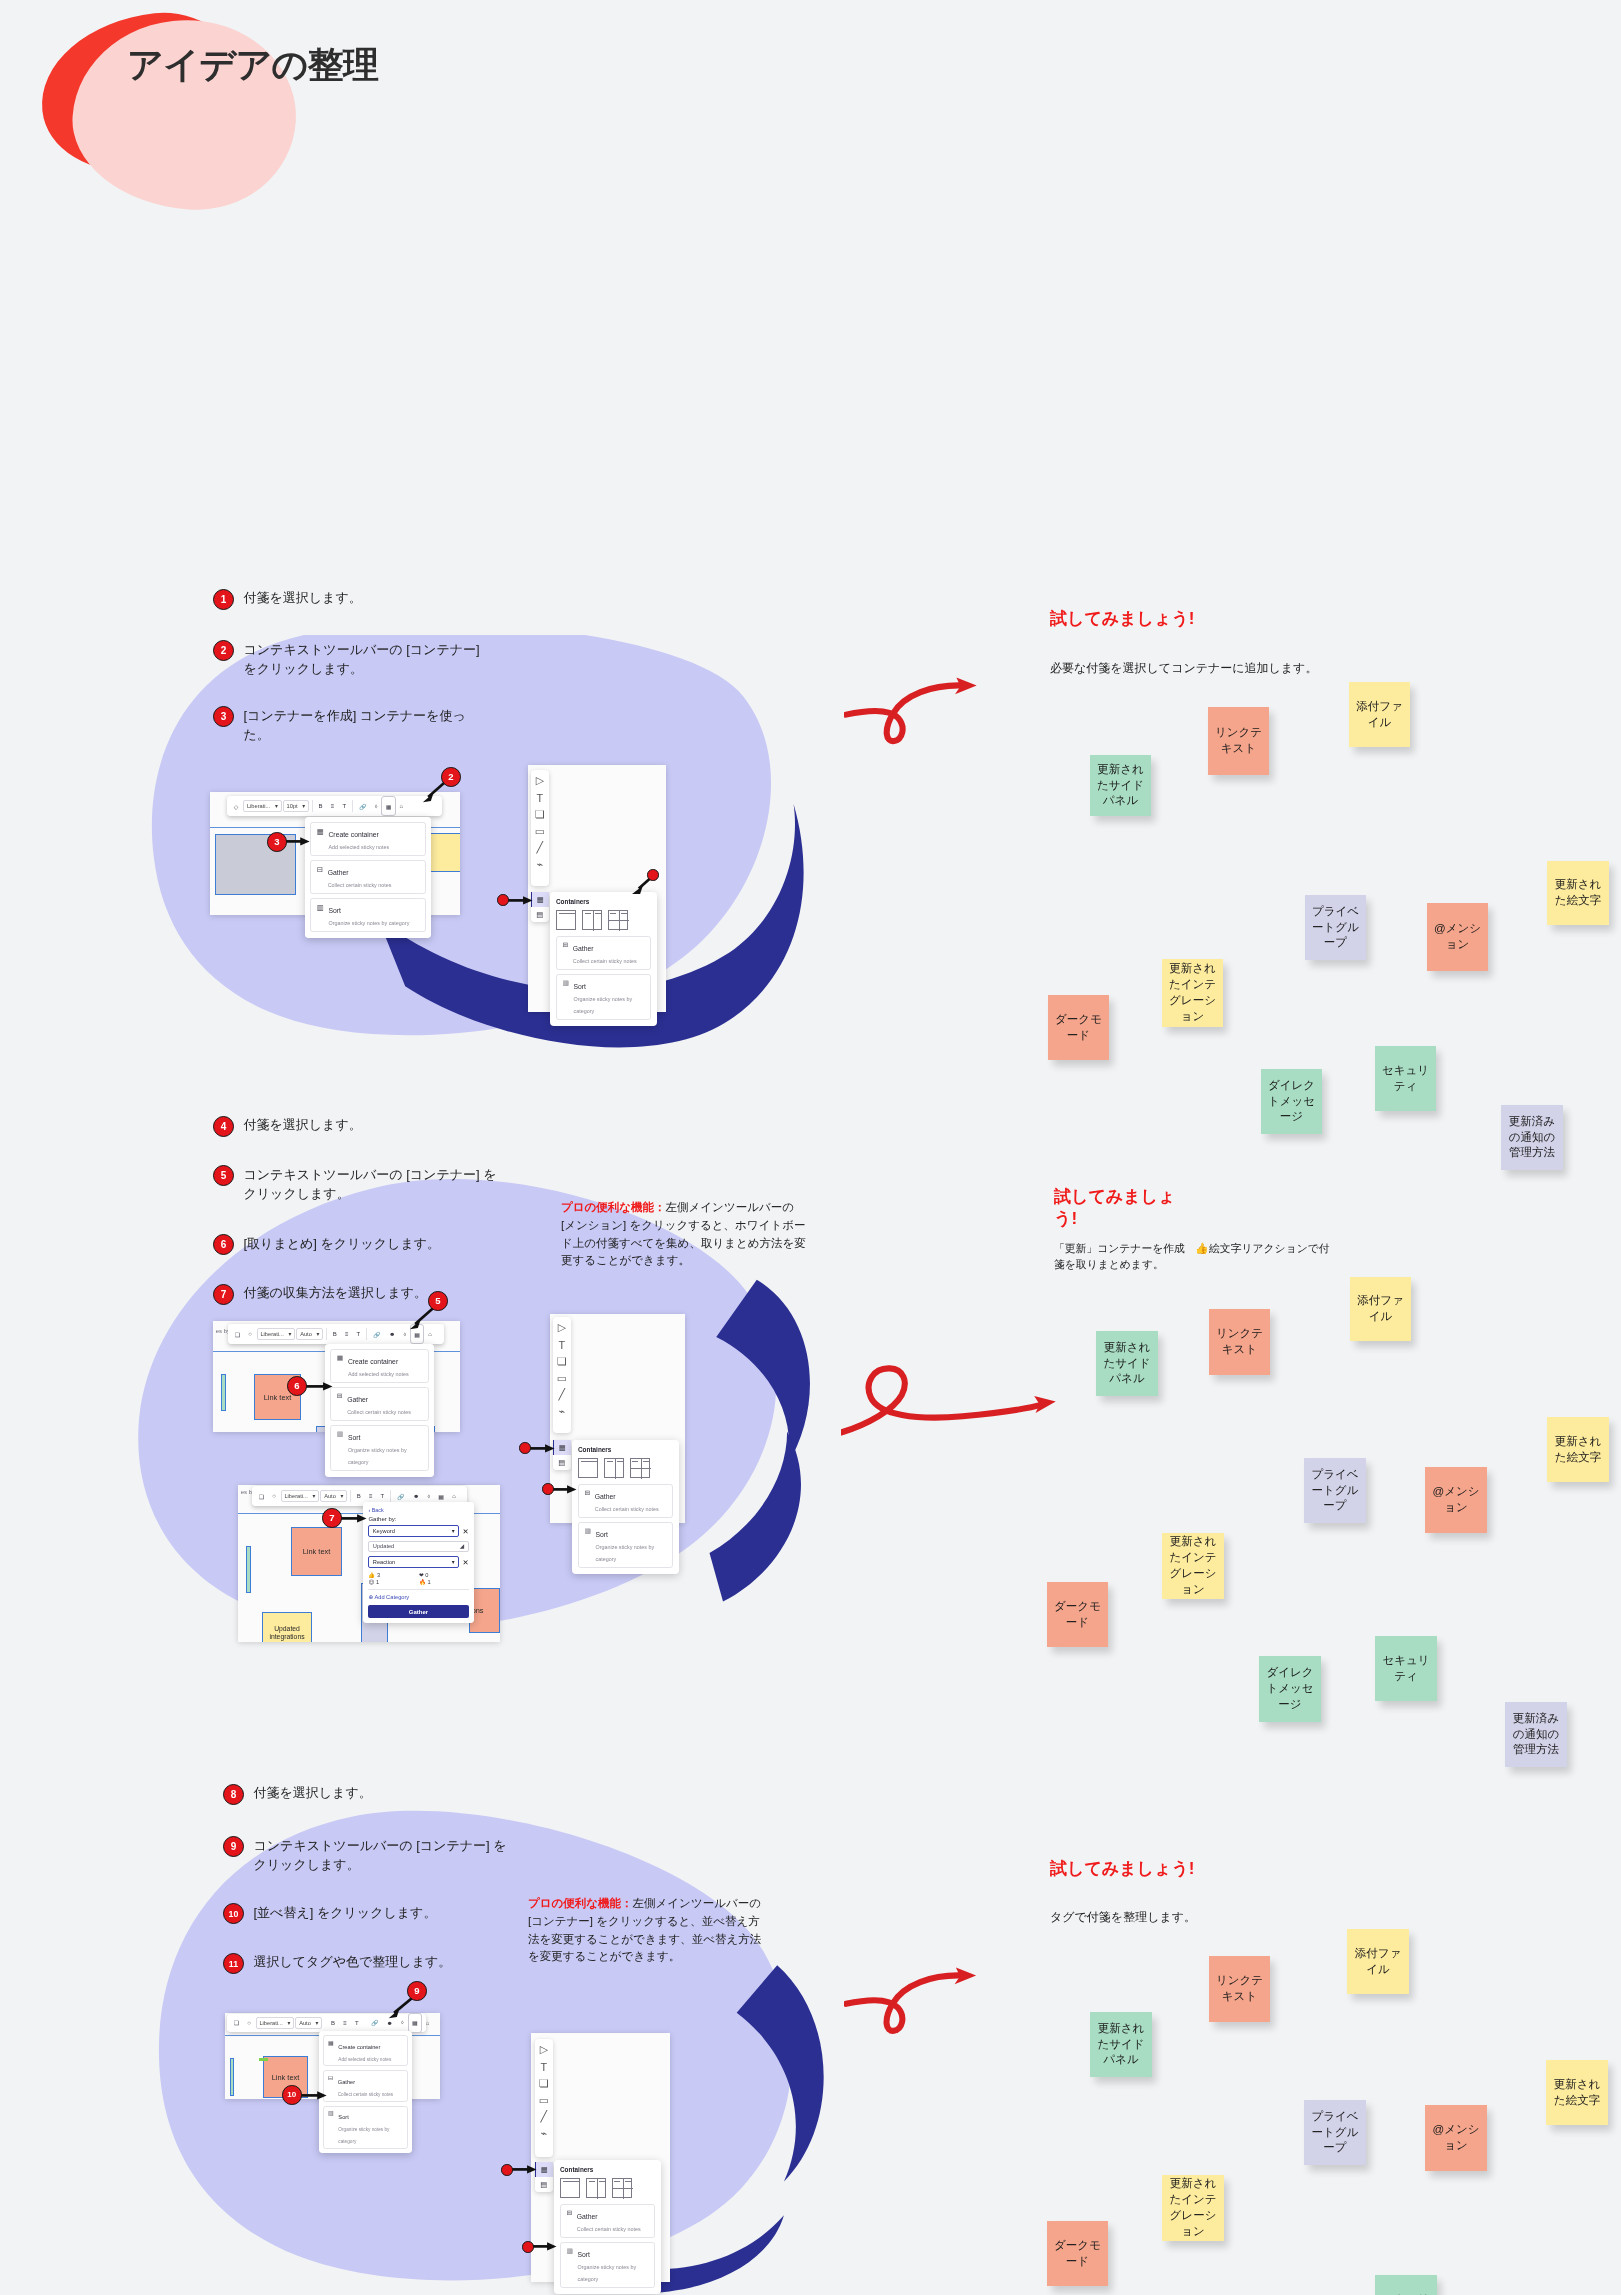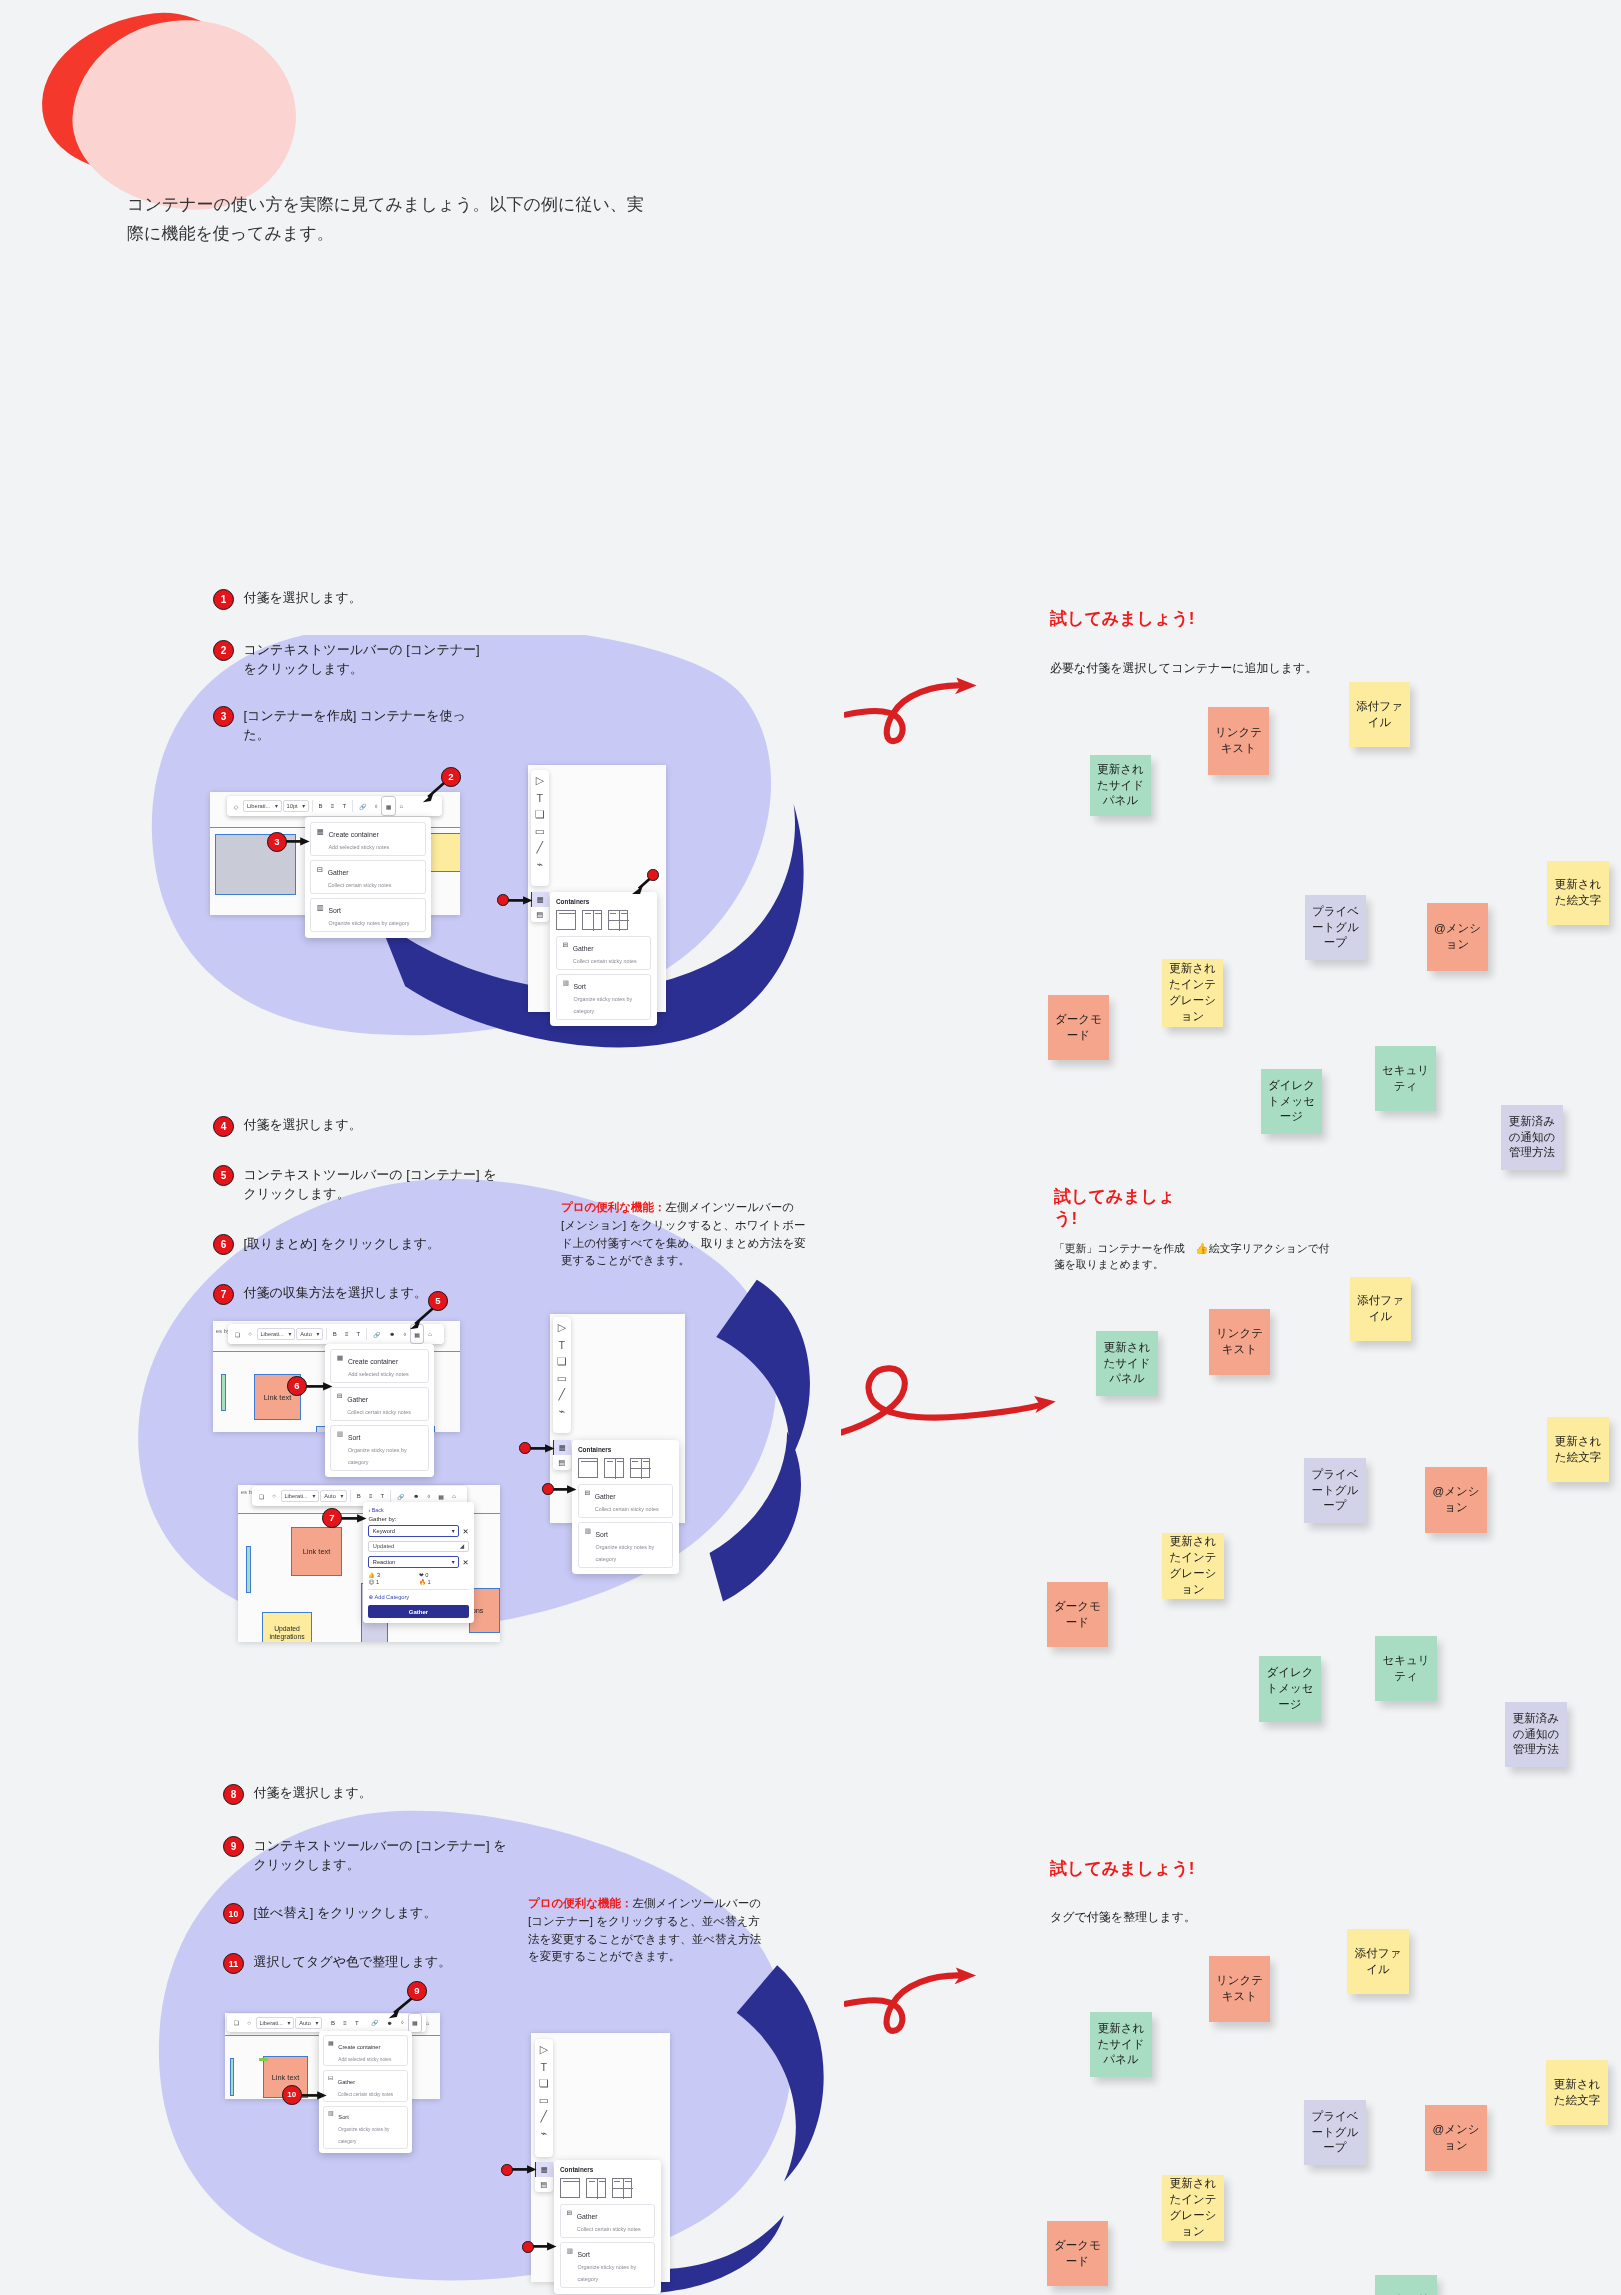--- a/index.html
+++ b/index.html
@@ -130,23 +130,23 @@
   .arrowline{ position:absolute; z-index:9; }
 
   .redarrow{ position:absolute; }
 </style>
 </head>
 <body>
 
 <div class="abs" id="hero-red-blob"></div>
 <div class="abs" id="hero-pink-blob"></div>
 <div class="abs" id="hero-title">
+  <div>アイデアの整理</div>
 </div>
 <div class="abs" id="hero-body">
-  <p>コンテナーの使い方を実際に見てみましょう。以下の例に従い、実際に機能を使ってみます。</p>
 </div>
 
 <div class="section" style="top:0;height:1054px;">
 
   <svg class="abs" style="left:135px;top:635px;width:716px;height:419px;" viewBox="0 0 1060 620">
     <path d="M250 0 C 70 40 10 190 28 330 C 44 460 130 560 300 585 C 470 610 700 570 820 470 C 940 370 980 190 900 90 C 820 -10 430 -40 250 0 Z" fill="#c8c9f5"></path>
     <path d="M360 420 C 520 540 740 560 880 470 C 960 415 985 320 975 250 C 1010 370 985 500 880 570 C 760 650 520 600 400 520 Z" fill="#2b2f92"></path>
   </svg>
 
   <div class="steps" style="left:213px;top:588px;width:304px;">

